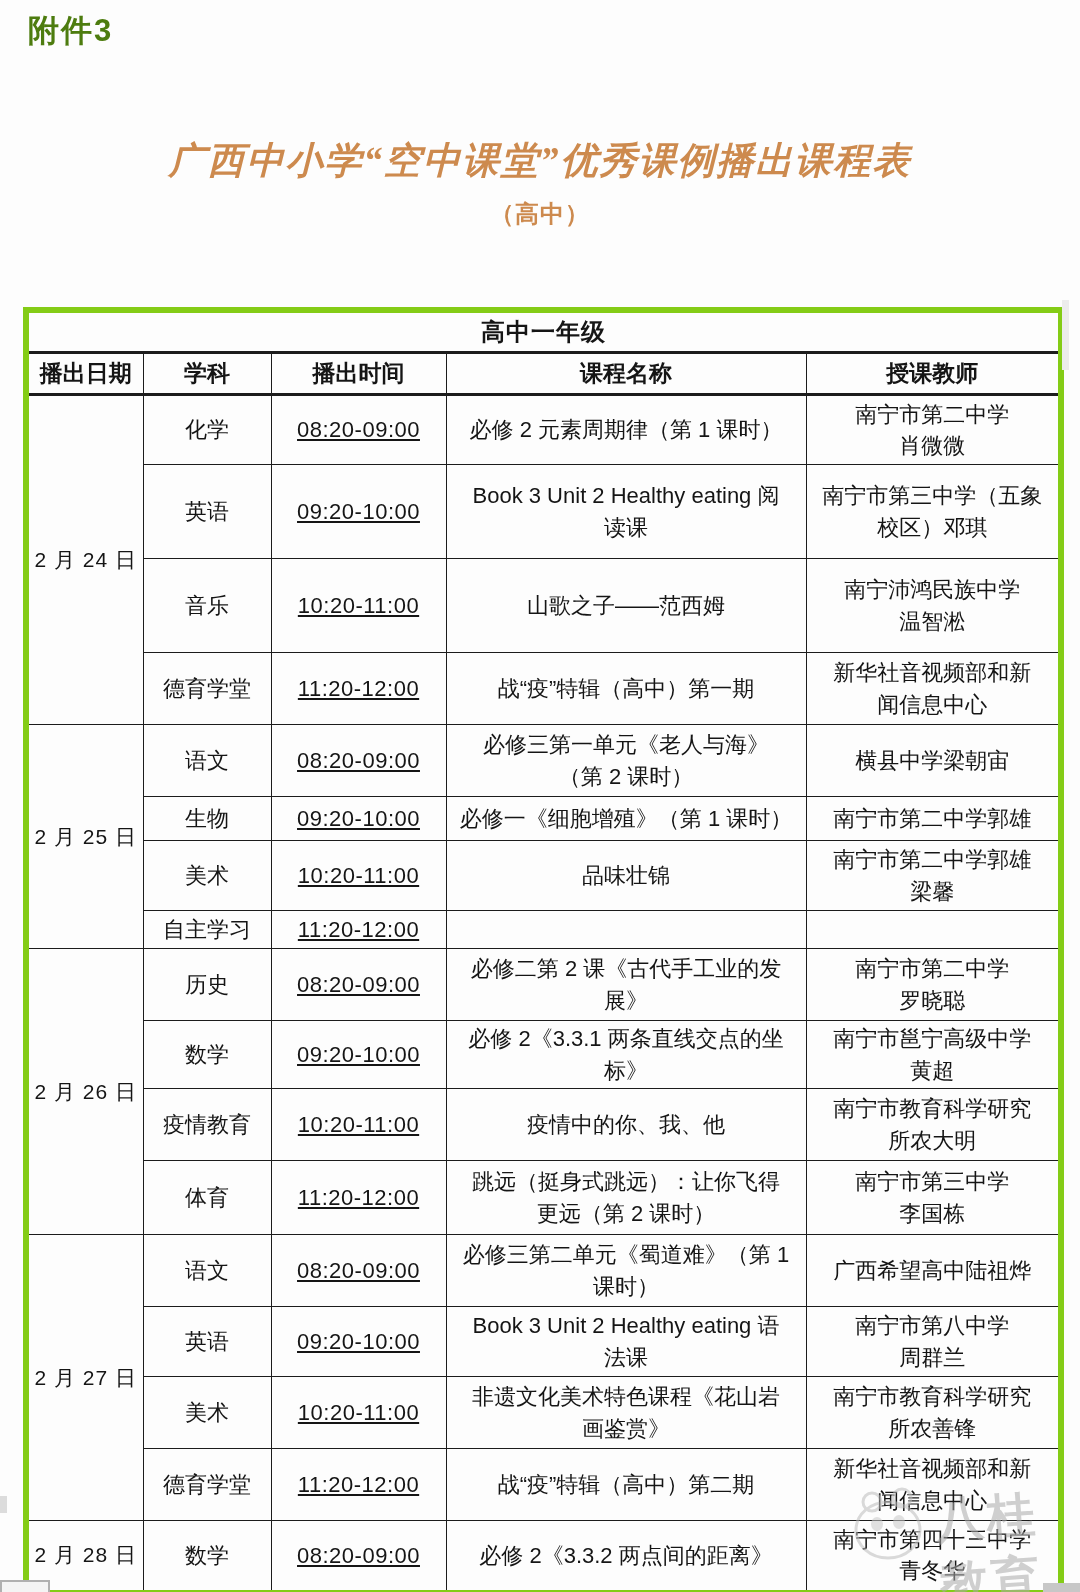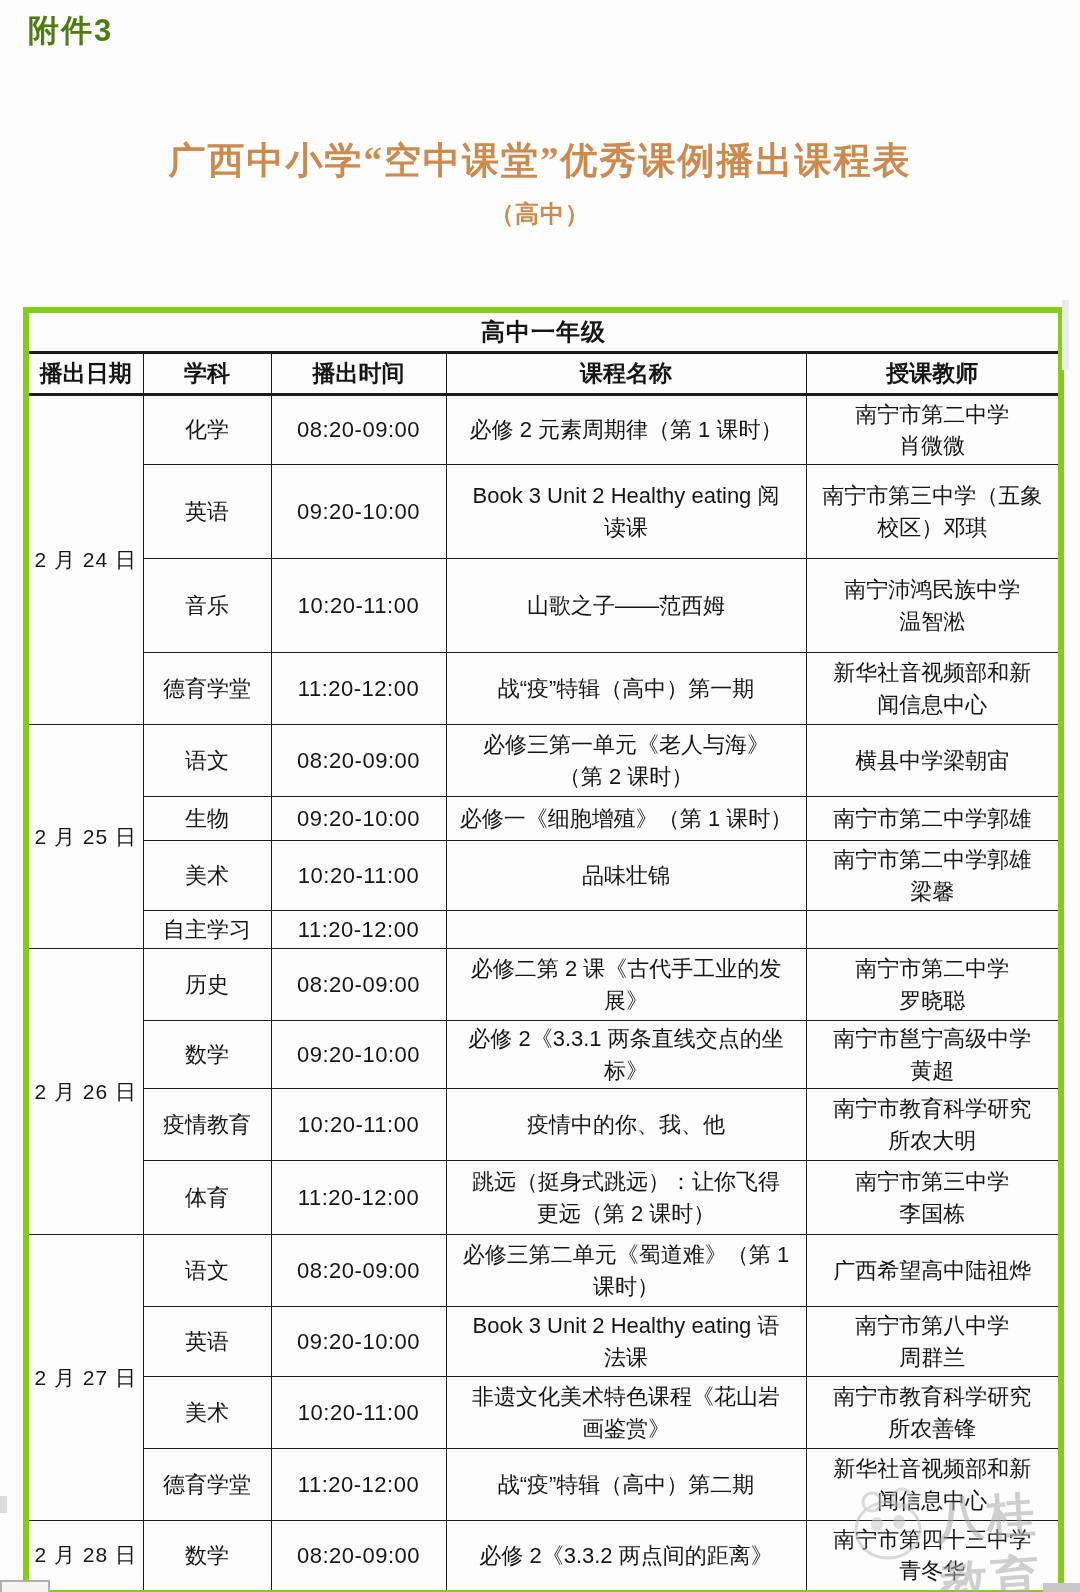--- a/index.html
+++ b/index.html
@@ -9,20 +9,21 @@
     font-family:"Liberation Sans","DejaVu Sans",sans-serif;
   }
   .attachment{
     position:absolute;left:28px;top:10px;
     font-size:31px;font-weight:bold;letter-spacing:2px;color:#4d7c0f;
   }
   .title-line1{
     position:absolute;left:0;top:136px;width:100%;text-align:center;
     font-size:37px;font-weight:bold;letter-spacing:2px;color:#cd8a4e;
     font-family:"Liberation Serif","DejaVu Serif",serif;
+    font-style:italic;
   }
   .title-line2{
     position:absolute;left:0;top:198px;width:100%;text-align:center;
     font-size:24px;font-weight:bold;letter-spacing:1px;color:#cd8a4e;
     font-family:"Liberation Serif","DejaVu Serif",serif;
   }
   table.schedule{
     position:absolute;left:23px;top:307px;width:1035px;
     border-collapse:collapse;table-layout:fixed;
     border:6px solid #84cc16;
@@ -39,21 +40,21 @@
   tr.grade-row td{
     font-weight:bold;font-size:24px;letter-spacing:1px;
     border-bottom-width:3px;
   }
   tr.cols-row th{
     font-weight:bold;font-size:23px;
     border-bottom-width:3px;
   }
   td.course{text-align:left;padding-left:9px;padding-right:6px;}
   td.date{font-size:21px;letter-spacing:1px;}
-  td.time{letter-spacing:0.5px;}
+  td.time{letter-spacing:0.5px;text-decoration:underline;}
   
   .watermark-text{
     position:absolute;left:938px;top:1484px;
     font-size:48px;font-weight:bold;letter-spacing:3px;
     color:#ababab;opacity:0.55;transform:rotate(-4deg);
     pointer-events:none;
   }
   .watermark-panda{
     position:absolute;left:846px;top:1486px;opacity:0.55;pointer-events:none;
   }

